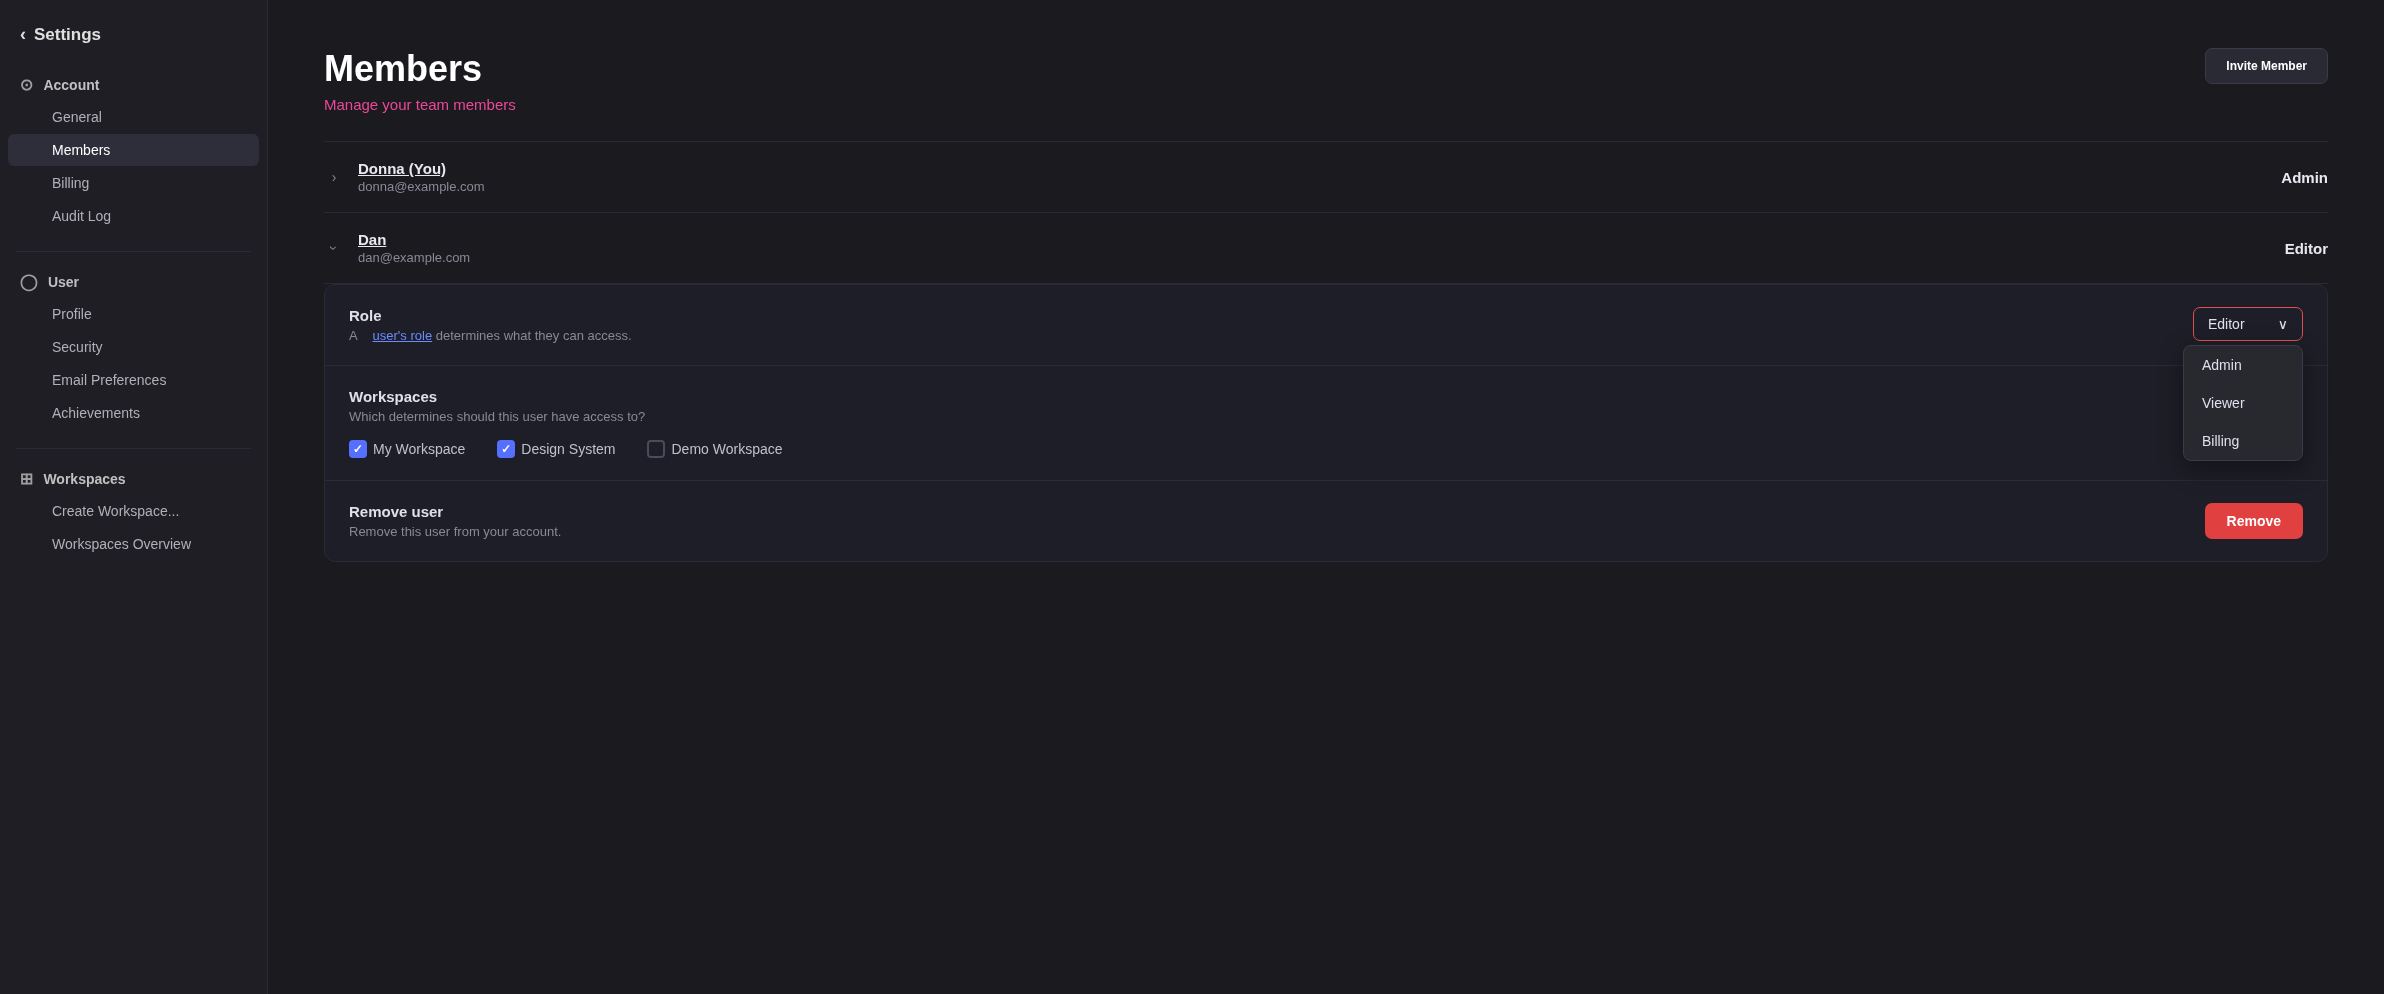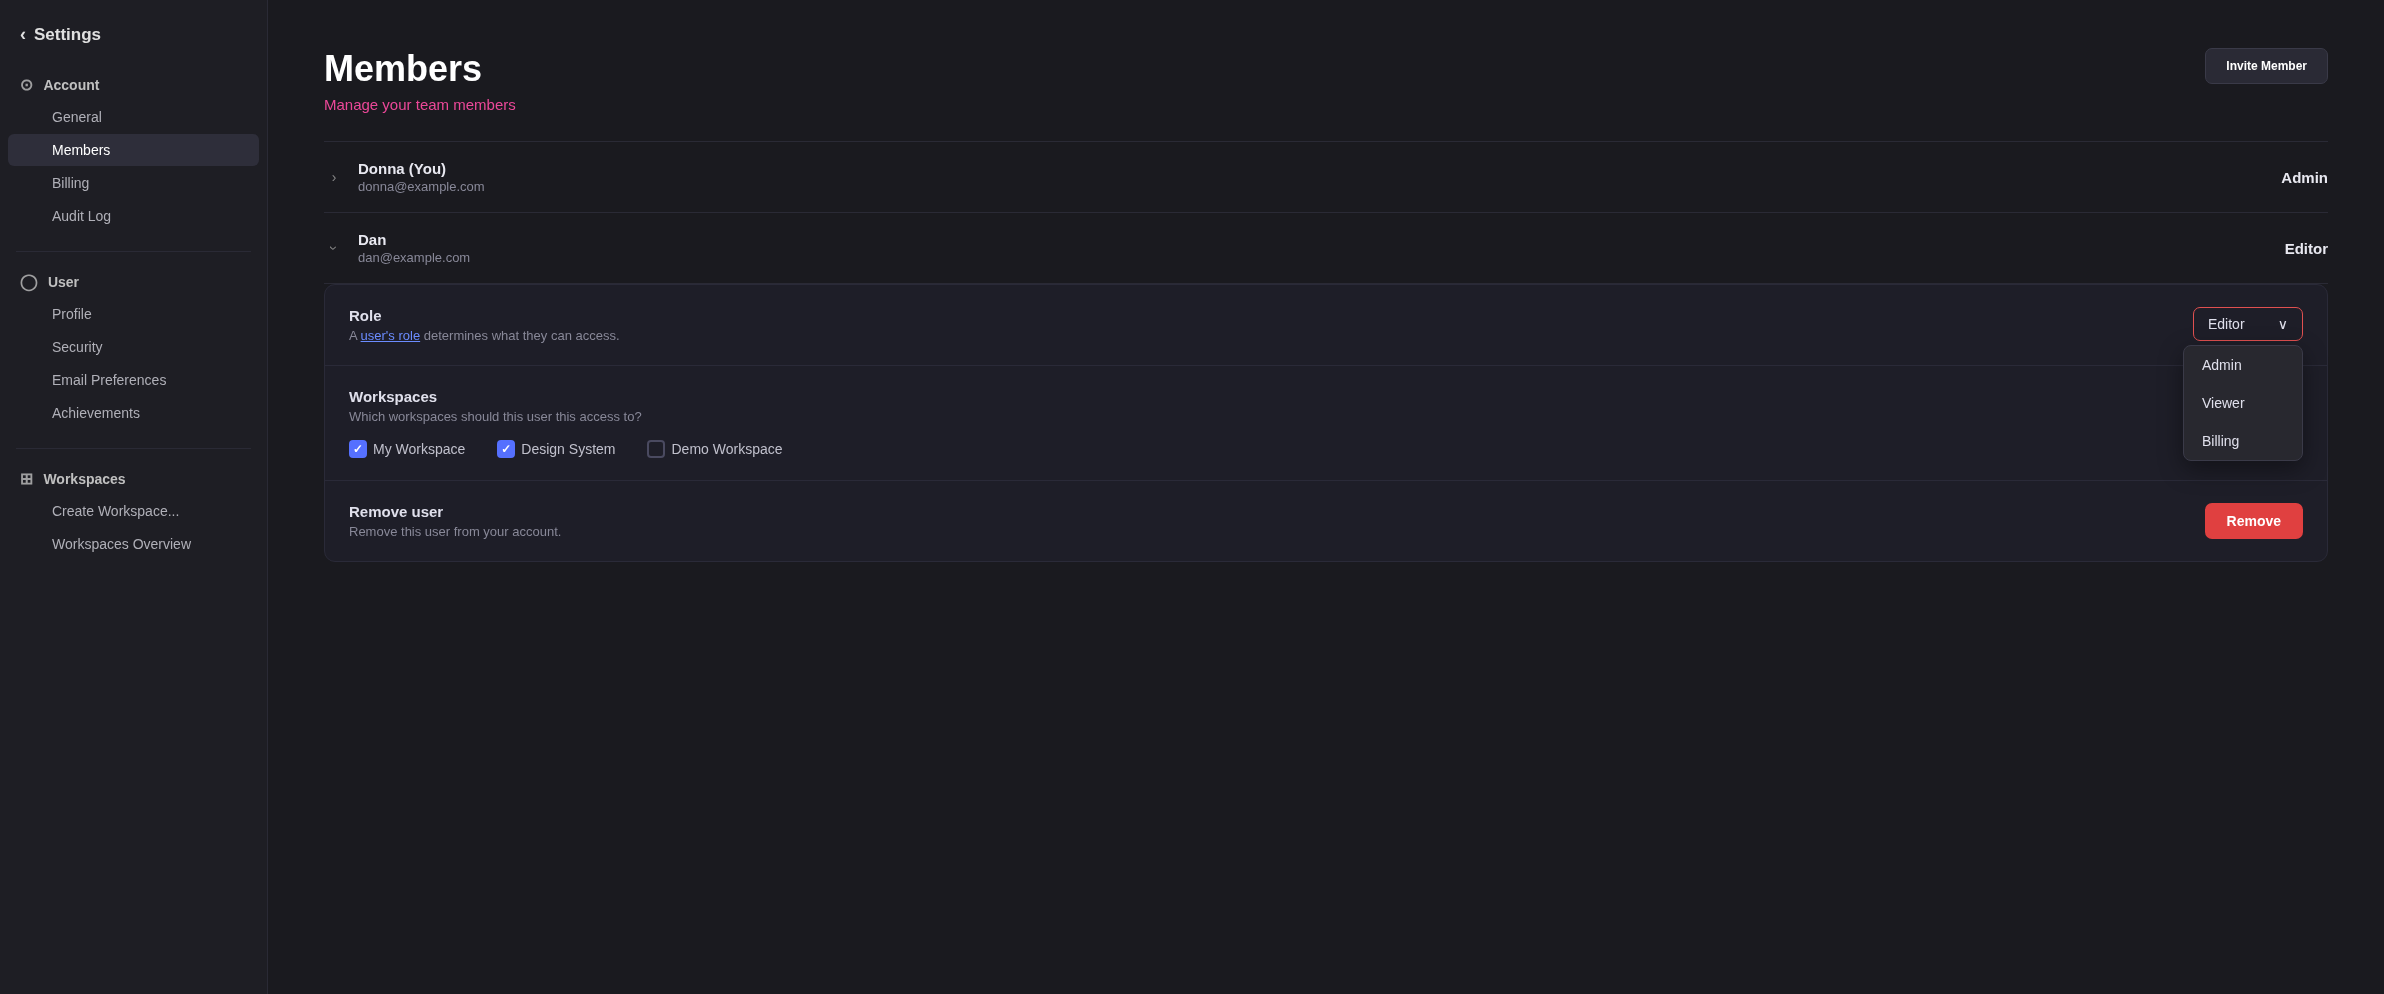--- a/index.html
+++ b/index.html
@@ -148,20 +148,21 @@
 
     .member-info {
       flex: 1;
     }
 
     .member-name {
       font-size: 15px;
       font-weight: 600;
       color: #e8e8f0;
       margin-bottom: 2px;
+      text-decoration: underline;
     }
 
     .member-email {
       font-size: 13px;
       color: #888898;
     }
 
     .member-role {
       font-size: 15px;
       font-weight: 600;
@@ -198,20 +199,21 @@
     }
 
     .expanded-desc {
       font-size: 13px;
       color: #888898;
     }
 
     .expanded-desc a {
       color: #6b8cff;
       text-decoration: underline;
+      margin-left: 12px;
     }
 
     
     .role-dropdown-wrapper {
       position: relative;
     }
 
     .role-dropdown-btn {
       display: flex;
       align-items: center;
@@ -407,21 +409,21 @@
           <div class="dropdown-item">Billing</div>
         </div>
       </div>
     </div>
 
     <div class="expanded-section">
       <div style="width:100%;">
         <div class="workspaces-top">
           <div>
             <div class="expanded-label">Workspaces</div>
-            <div class="expanded-desc">Which workspaces should this user this access to?</div>
+            <div class="expanded-desc">Which determines should this user have access to?</div>
           </div>
         </div>
         <div class="checkboxes-row">
           <label class="checkbox-item">
             <div class="checkbox-box checked"></div>
             <span>My Workspace</span>
           </label>
           <label class="checkbox-item">
             <div class="checkbox-box checked"></div>
             <span>Design System</span>

